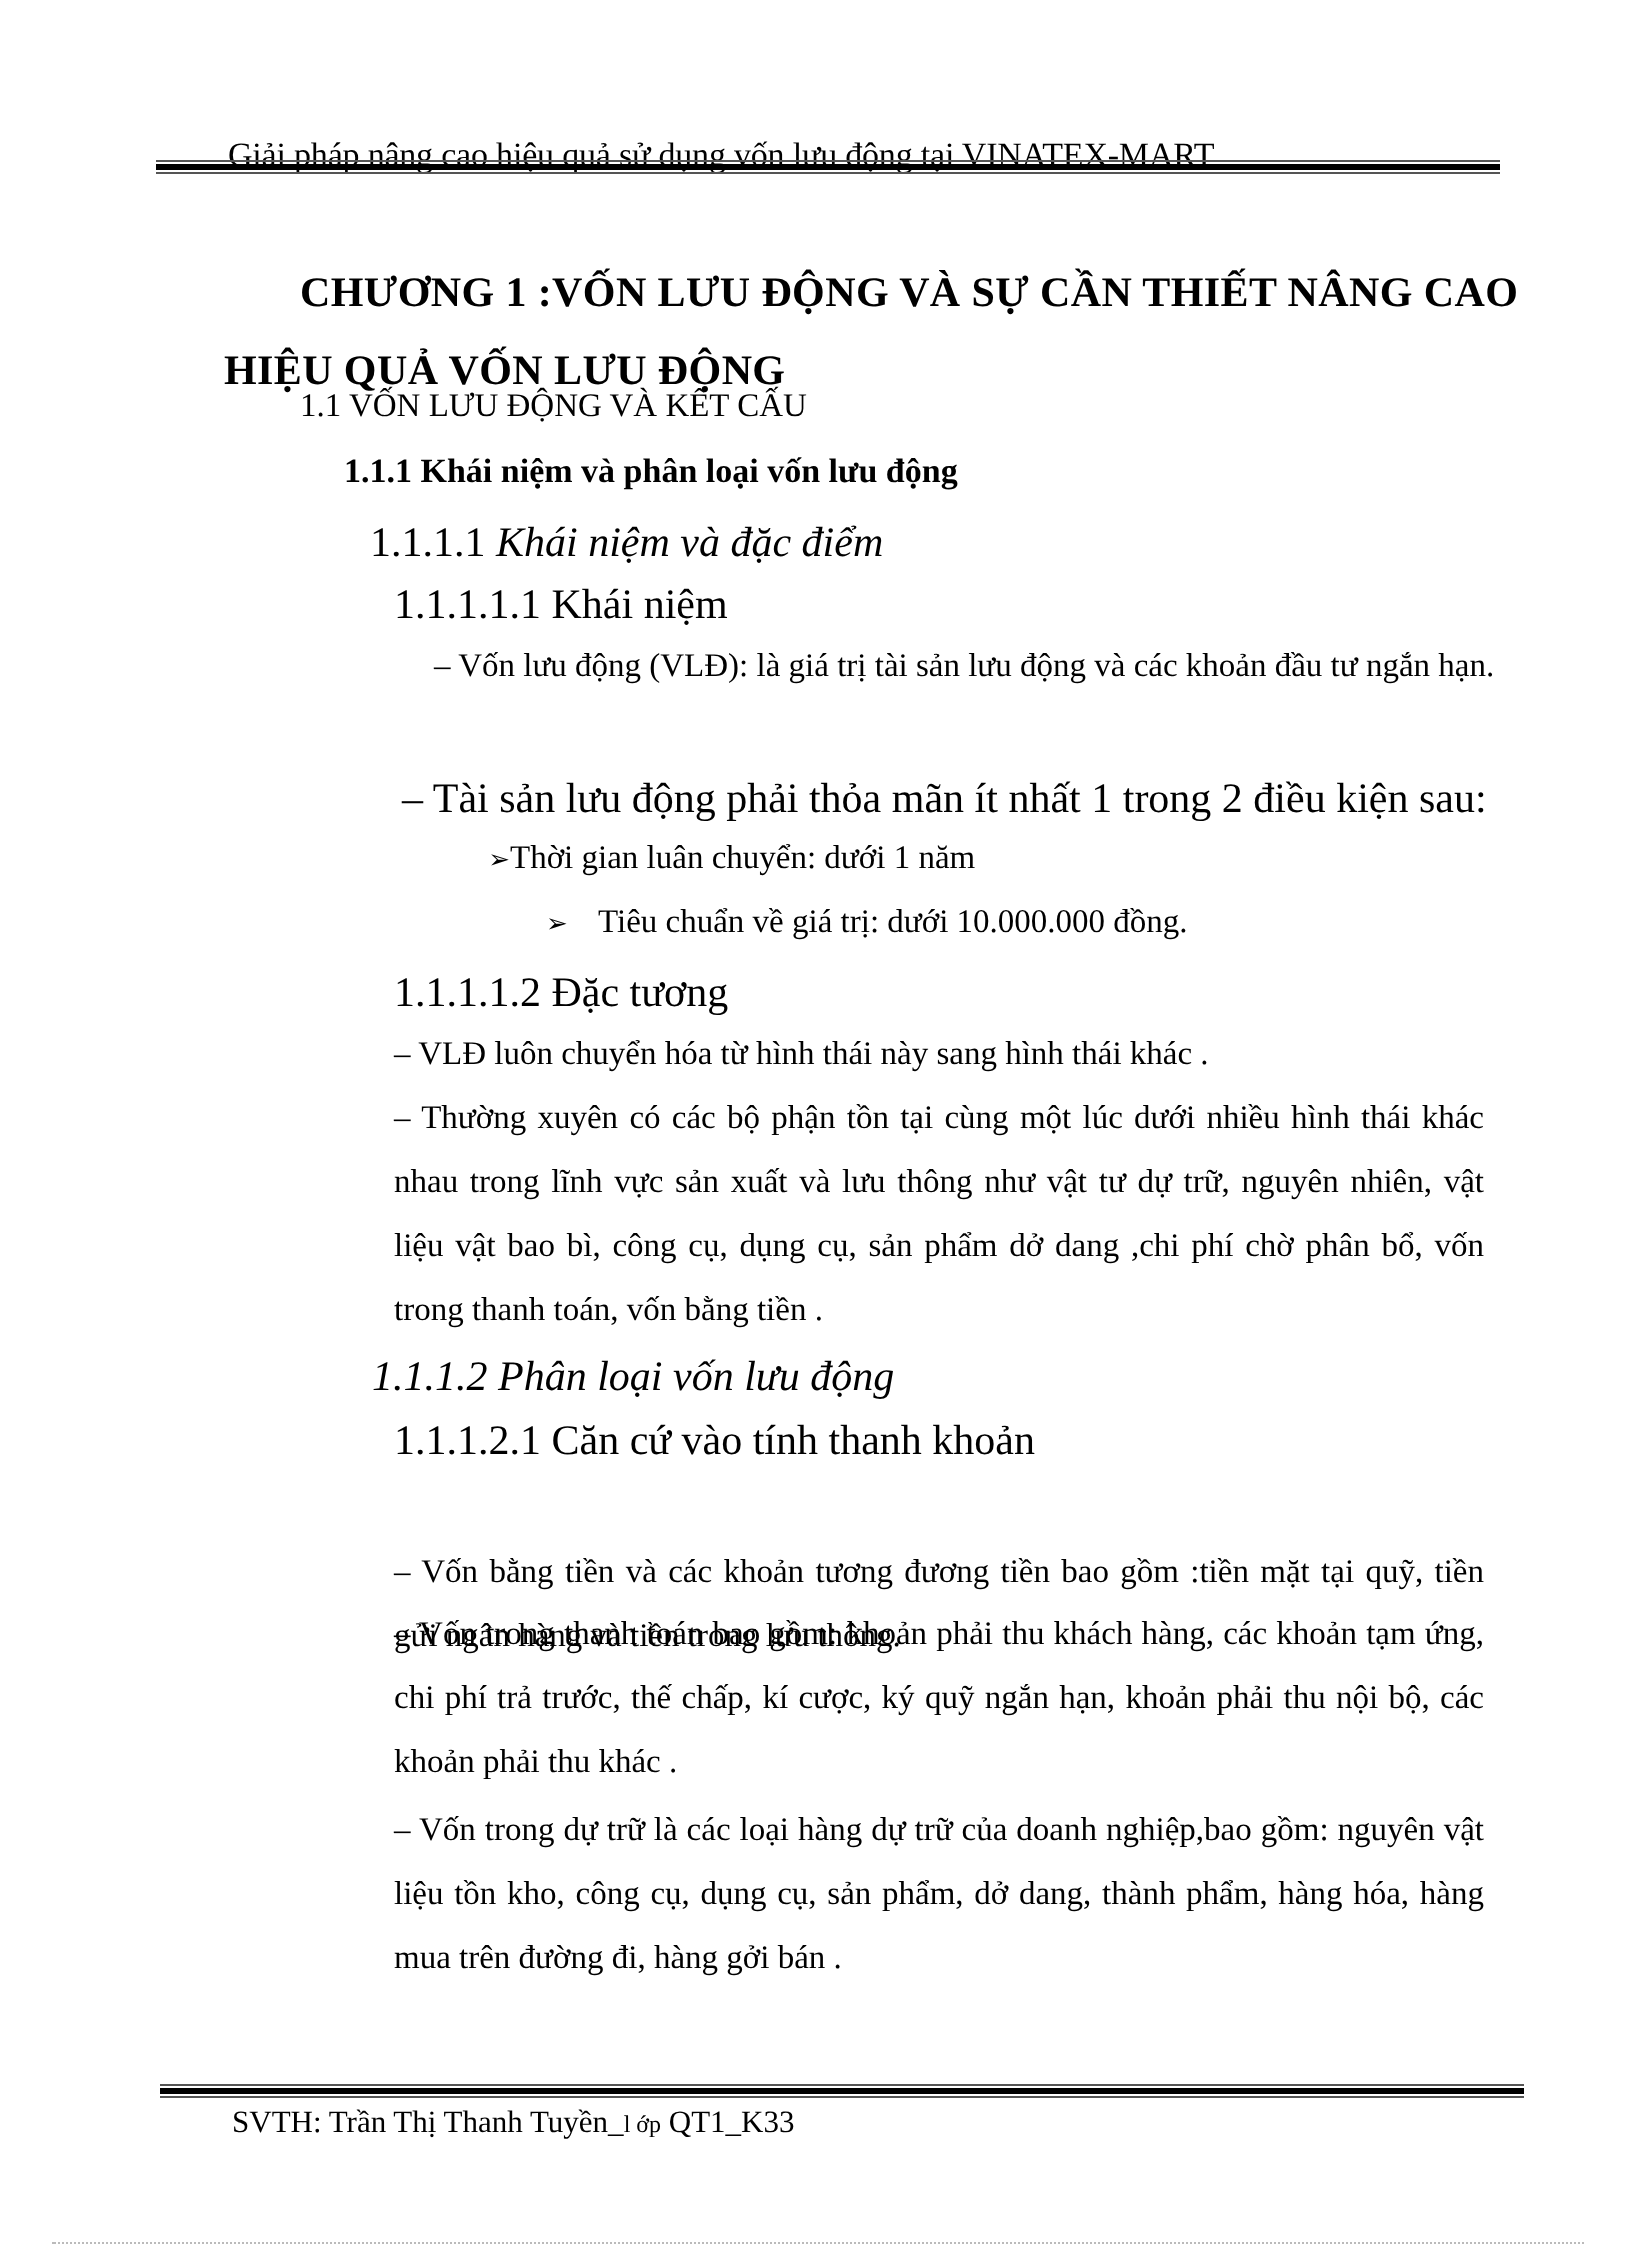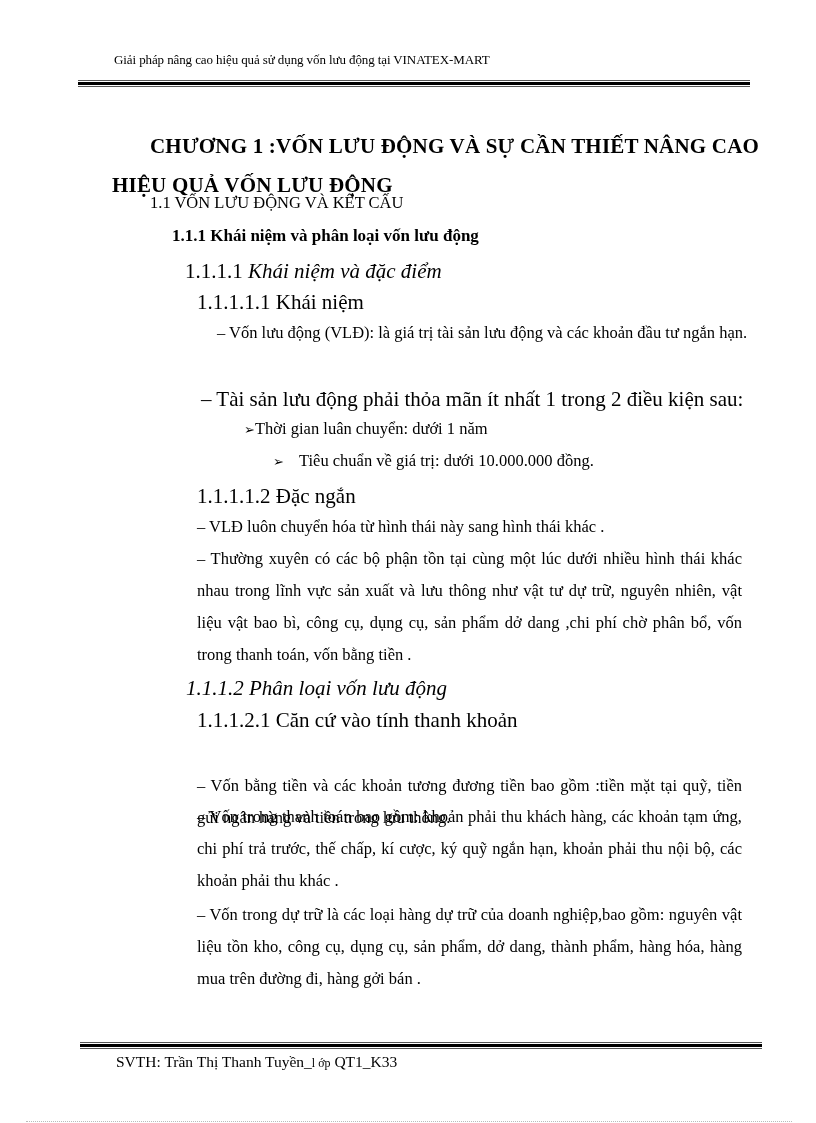--- a/index.html
+++ b/index.html
@@ -11,22 +11,22 @@
       width: 816px;
       height: 1123px;
       position: relative;
       overflow: hidden;
       font-family: "Liberation Serif", "DejaVu Serif", serif;
       color: #000000;
     }
     .page-header-text {
       position: absolute;
       left: 114px;
-      top: 52px;
-      font-size: 13px;
+      top: 68px;
+      font-size: 17px;
       letter-spacing: -0.1px;
       white-space: nowrap;
     }
     .double-rule {
       position: absolute;
       left: 78px;
       width: 672px;
       height: 7px;
     }
     .double-rule .thick {
@@ -138,21 +138,21 @@
   <div class="para" style="top: 317px; margin-left: 20px;">– Vốn lưu động (VLĐ): là giá trị tài sản lưu động và các khoản đầu tư ngắn hạn.</div>
   <div class="line" style="left: 201px; top: 387px;">– Tài sản lưu động phải thỏa mãn ít nhất 1 trong 2 điều kiện sau:</div>
 
   <div class="bullet-line" style="top: 419px; text-align: right;">
     <span class="arrow">➢</span><span>Thời gian luân chuyển: dưới 1 năm</span>
   </div>
   <div class="bullet-line" style="top: 451px; margin-left: 44px;">
     <span class="arrow">➢</span><span>Tiêu chuẩn về giá trị: dưới 10.000.000 đồng.</span>
   </div>
 
-  <div class="line sec-1-1-1-1-2">1.1.1.1.2 Đặc ngắn</div>
+  <div class="line sec-1-1-1-1-2">1.1.1.1.2 Đặc tương</div>
 
   <div class="para" style="top: 511px;">– VLĐ luôn chuyển hóa từ hình thái này sang hình thái khác .</div>
   <div class="para" style="top: 543px;">– Thường xuyên có các bộ phận tồn tại cùng một lúc dưới nhiều hình thái khác nhau trong lĩnh vực sản xuất và lưu thông như vật tư dự trữ, nguyên nhiên, vật liệu vật bao bì, công cụ, dụng cụ, sản phẩm dở dang ,chi phí chờ phân bổ, vốn trong thanh toán, vốn bằng tiền .</div>
 
   <div class="line sec-1-1-1-2">1.1.1.2 Phân loại vốn lưu động</div>
   <div class="line sec-1-1-1-2-1">1.1.1.2.1 Căn cứ vào tính thanh khoản</div>
 
   <div class="para" style="top: 770px;">– Vốn bằng tiền và các khoản tương đương tiền bao gồm :tiền mặt tại quỹ, tiền gửi ngân hàng và tiền trong lưu thông.</div>
   <div class="para" style="top: 801px;">– Vốn trong thanh toán bao gồm: khoản phải thu khách hàng, các khoản tạm ứng, chi phí trả trước, thế chấp, kí cược, ký quỹ ngắn hạn, khoản phải thu nội bộ, các khoản phải thu khác .</div>
   <div class="para" style="top: 899px;">– Vốn trong dự trữ là các loại hàng dự trữ của doanh nghiệp,bao gồm: nguyên vật liệu tồn kho, công cụ, dụng cụ, sản phẩm, dở dang, thành phẩm, hàng hóa, hàng mua trên đường đi, hàng gởi bán .</div>

